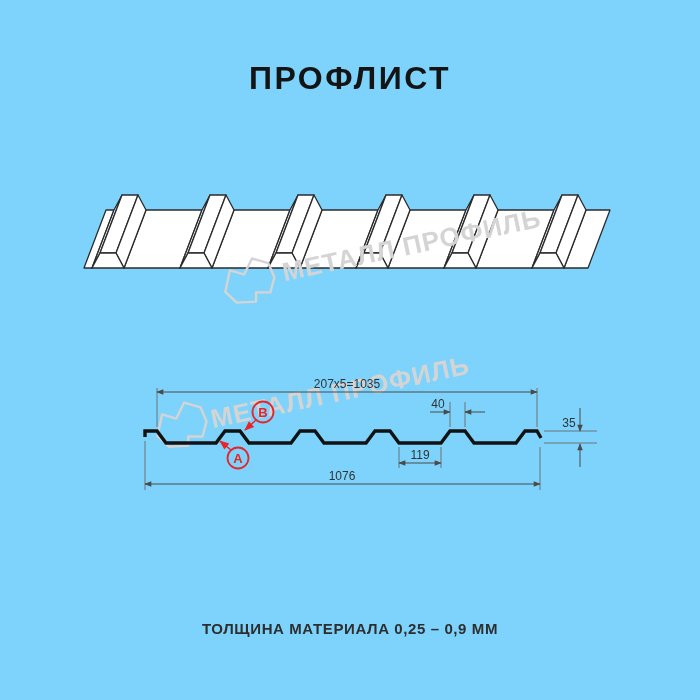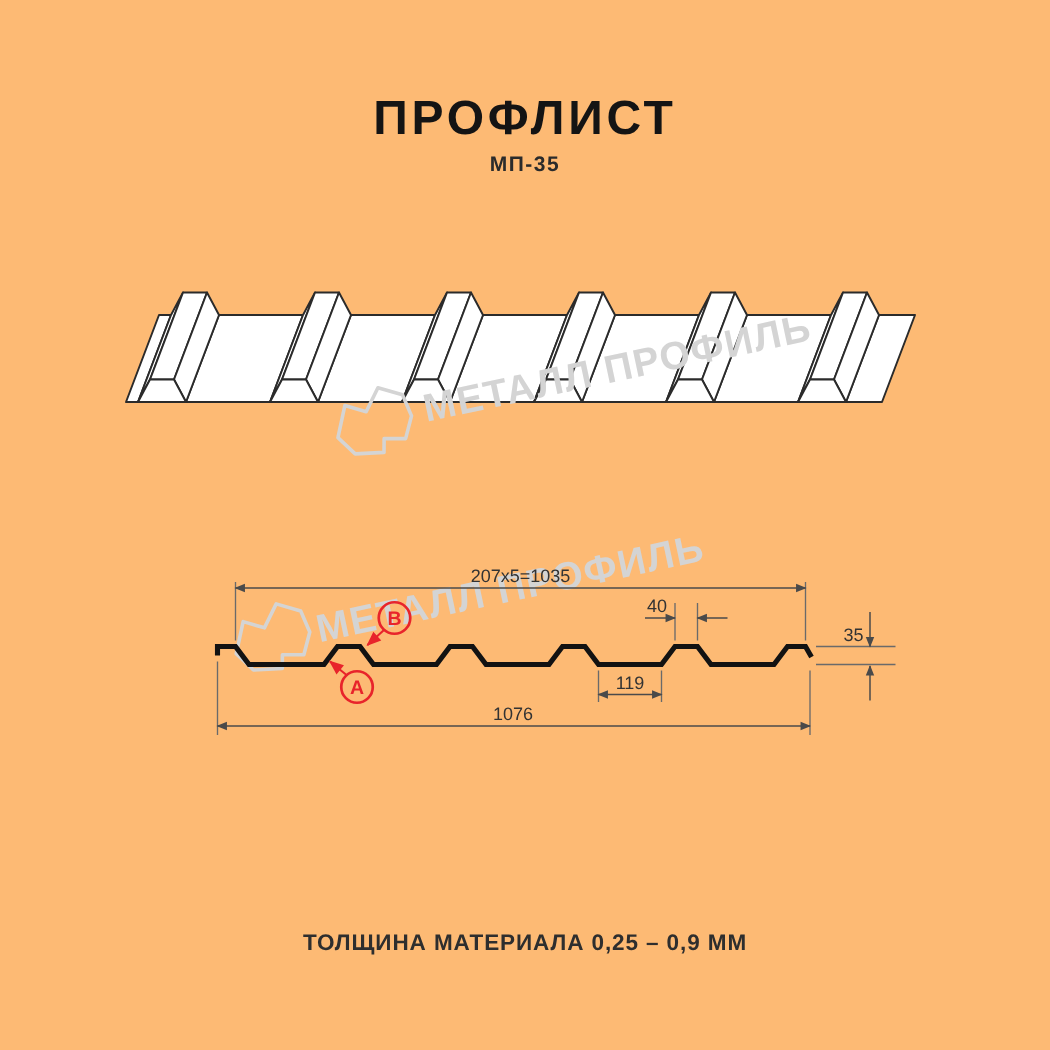--- a/index.html
+++ b/index.html
@@ -1,16 +1,16 @@
 <!DOCTYPE html>
 <html><head>
 <meta charset="utf-8">
 <style>
   html,body{margin:0;padding:0;background:#ffffff;}
-  #canvas{position:relative;width:700px;height:700px;background:#fdba74;overflow:hidden;
+  #canvas{position:relative;width:700px;height:700px;background:#7dd3fc;overflow:hidden;
           font-family:"Liberation Sans", sans-serif;}
   .title{position:absolute;top:60px;left:0;right:0;text-align:center;
          font-size:32px;font-weight:bold;letter-spacing:2.5px;color:#141414;}
   .subtitle{position:absolute;top:101px;left:0;right:0;text-align:center;
          font-size:14px;font-weight:600;letter-spacing:1px;color:#2b2b2b;}
   .footnote{position:absolute;top:620px;left:0;right:0;text-align:center;
          font-size:15px;font-weight:600;letter-spacing:0.6px;color:#2e2e2e;}
   #art{position:absolute;left:0;top:0;}
   #sheet3d path{fill:#ffffff;stroke:#2b2b2b;stroke-width:1.3;stroke-linejoin:round;}
   .profile{fill:none;stroke:#121212;stroke-width:3.4;stroke-linejoin:miter;}
@@ -22,21 +22,20 @@
   .redcircle{fill:none;stroke-width:1.8;}
   .redletter{font-size:13px;font-weight:bold;text-anchor:middle;}
   .redline{stroke-width:1.4;fill:none;}
 </style>
 </head>
 <body>
 
 <div id="canvas">
 
   <div class="title">ПРОФЛИСТ</div>
-  <div class="subtitle">МП-35</div>
 
   <svg id="art" width="700" height="700" viewBox="0 0 700 700">
     <defs>
       <marker id="arrD" viewBox="0 0 10 10" refX="9" refY="5" markerWidth="9" markerHeight="7" orient="auto-start-reverse">
           <path d="M0,1 L10,5 L0,9 Z" fill="#4a4a4a"></path>
         </marker>
       <marker id="arrR" viewBox="0 0 10 10" refX="9" refY="5" markerWidth="8" markerHeight="7" orient="auto-start-reverse">
           <path d="M0,1 L10,5 L0,9 Z" fill="#e8242b"></path>
         </marker>
     </defs>

